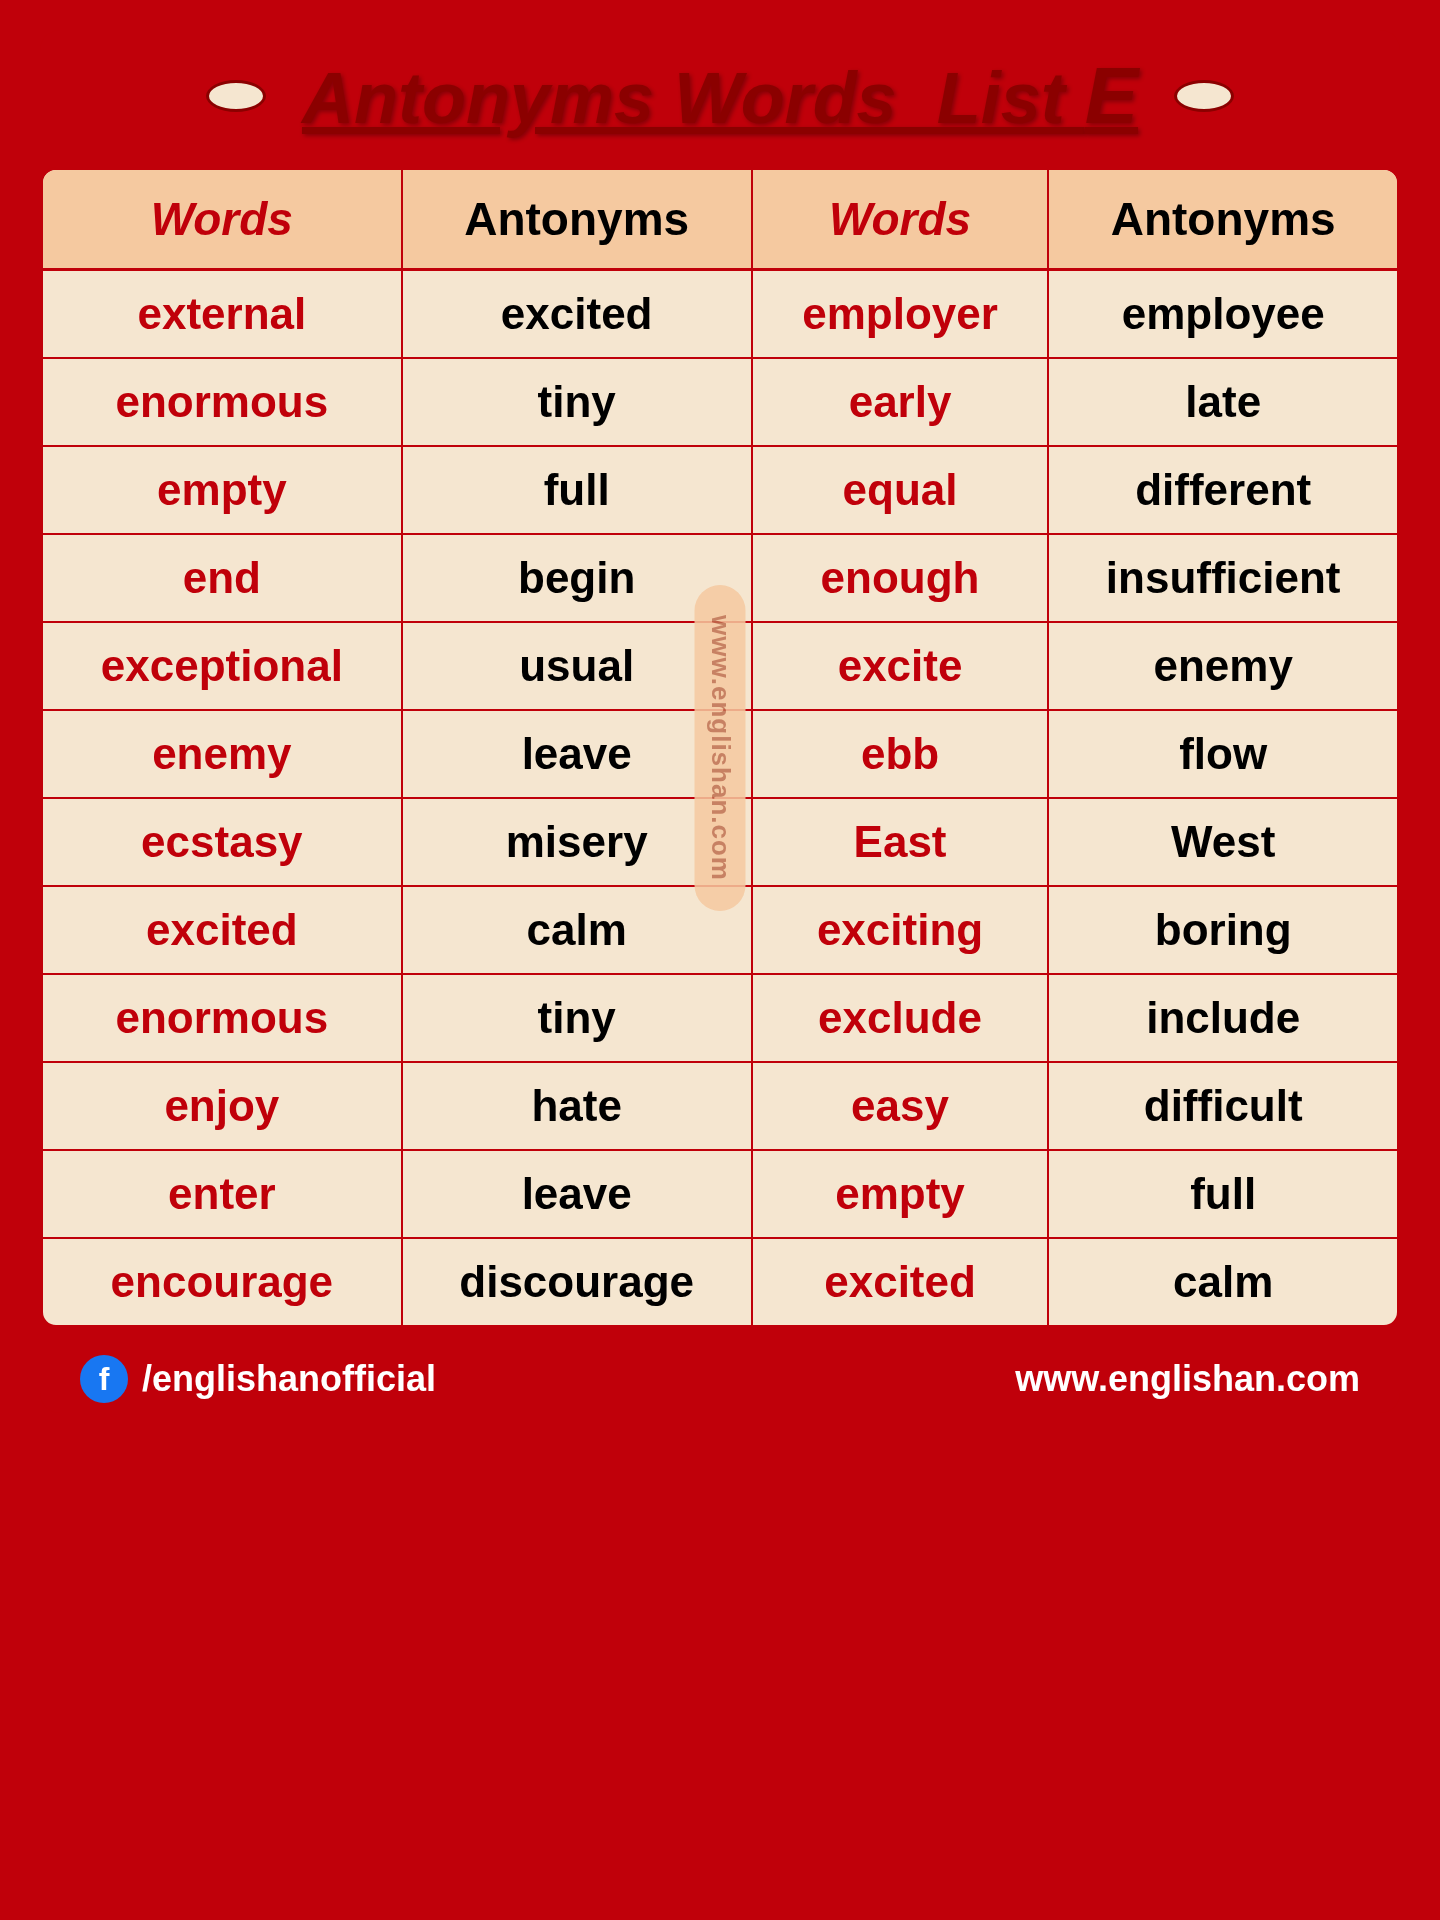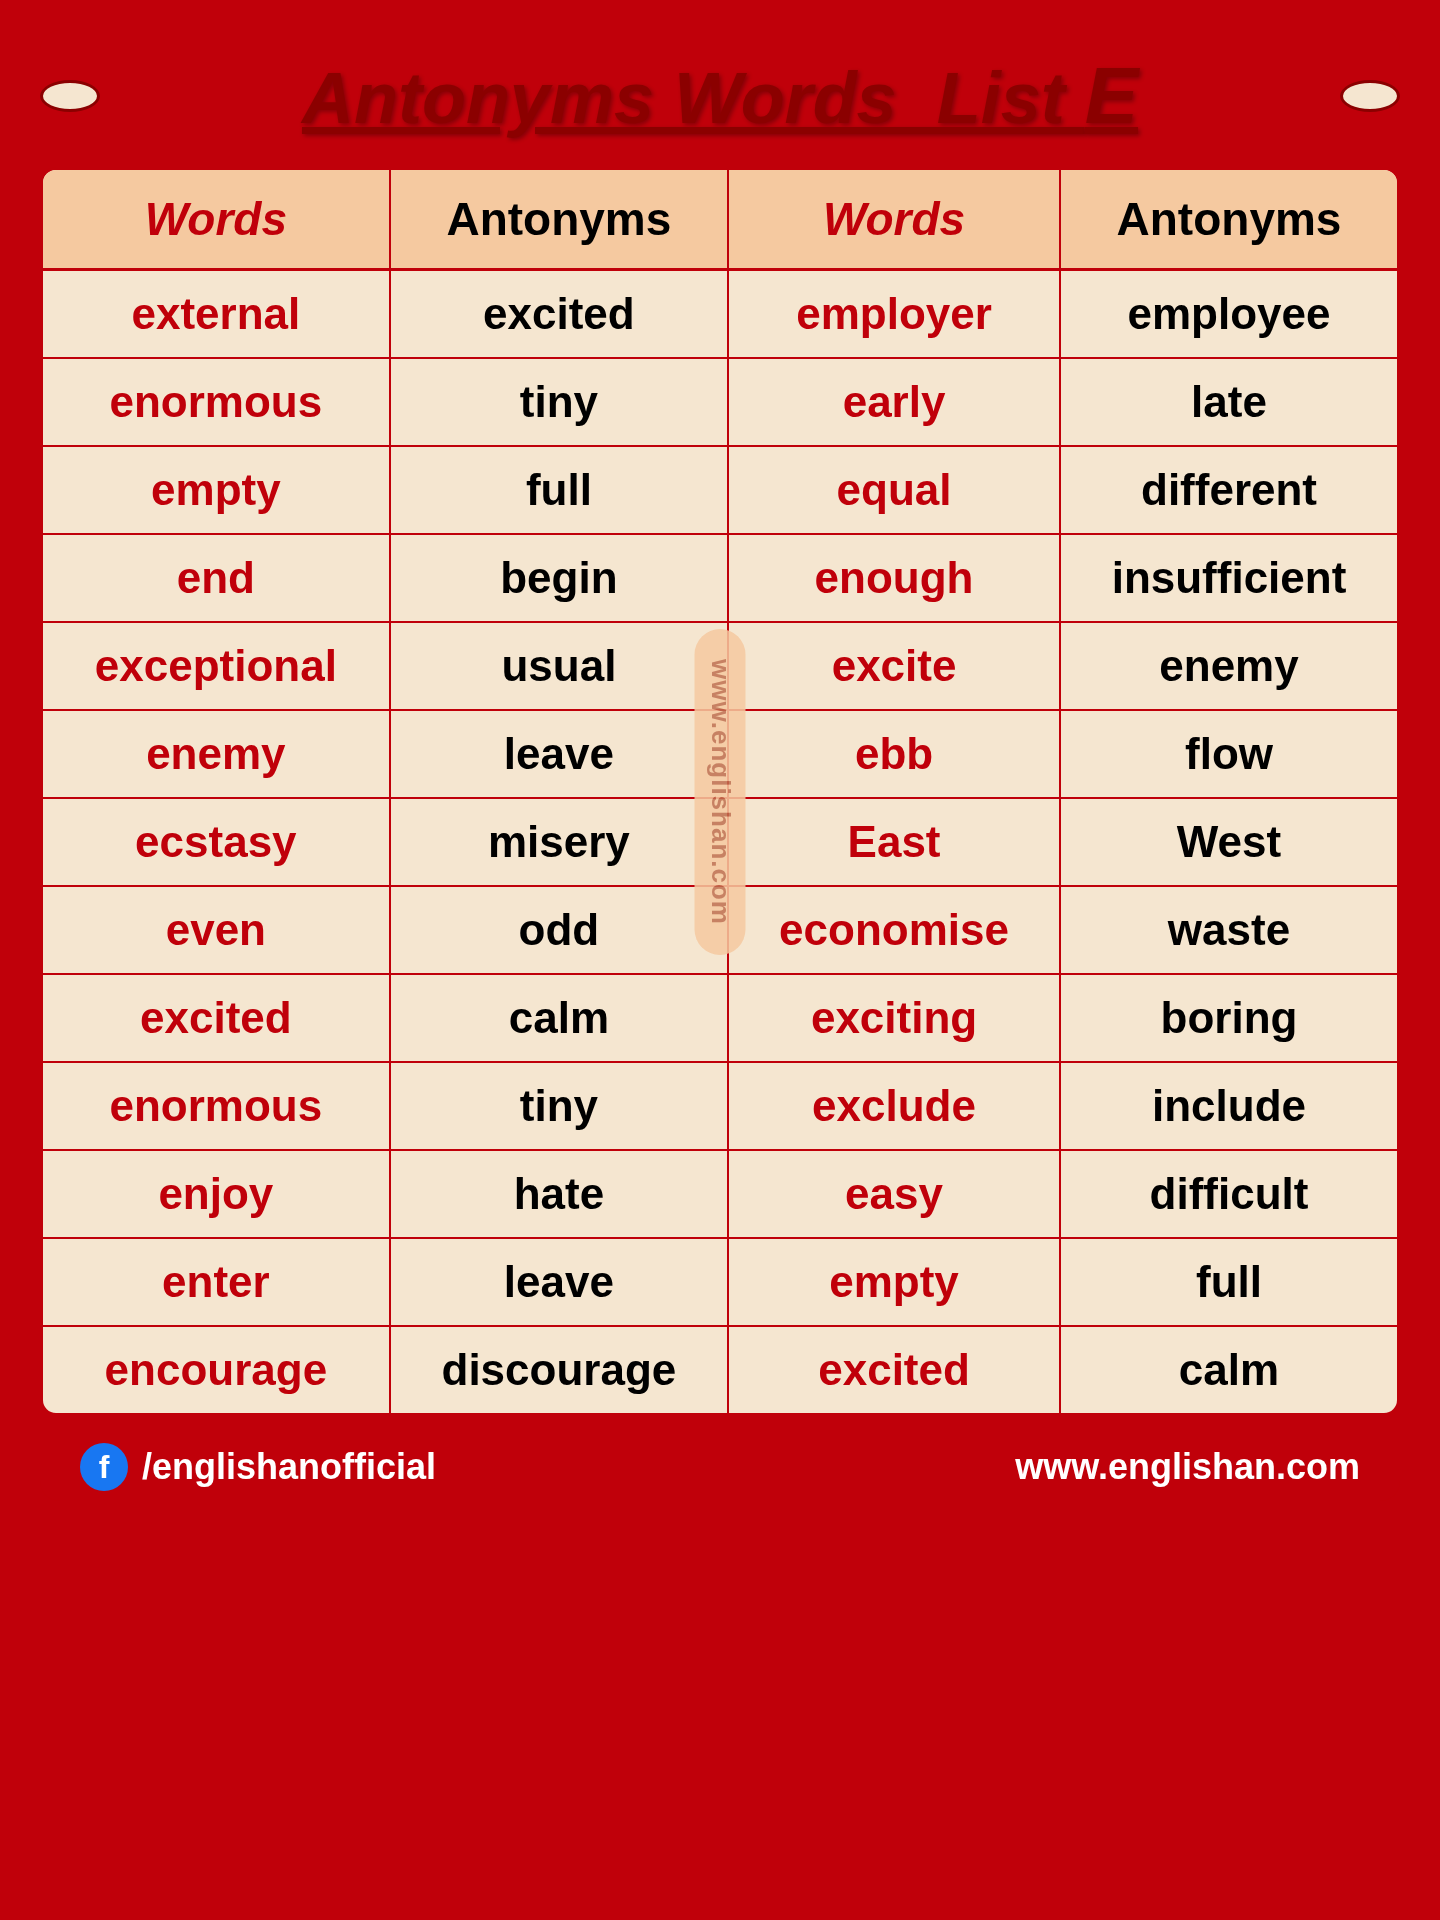--- a/index.html
+++ b/index.html
@@ -17,21 +17,21 @@
     .main-container {
       width: 100%;
       background-color: #c0000a;
       border-radius: 20px;
       padding: 0;
     }
 
     .title-bar {
       display: flex;
       align-items: center;
-      justify-content: space-between;
+      justify-content: center;
       gap: 36px;
       padding: 20px 0 25px 0;
     }
 
     .title-oval {
       width: 60px;
       height: 32px;
       background-color: #f5e6d0;
       border-radius: 50%;
       border: 3px solid #8b0000;
@@ -230,26 +230,20 @@
             <td class="word">ebb</td>
             <td class="antonym">flow</td>
           </tr>
           <tr>
             <td class="word">ecstasy</td>
             <td class="antonym">misery</td>
             <td class="word">East</td>
             <td class="antonym">West</td>
           </tr>
           <tr>
-            <td class="word">even</td>
-            <td class="antonym">odd</td>
-            <td class="word">economise</td>
-            <td class="antonym">waste</td>
-          </tr>
-          <tr>
             <td class="word">excited</td>
             <td class="antonym">calm</td>
             <td class="word">exciting</td>
             <td class="antonym">boring</td>
           </tr>
           <tr>
             <td class="word">enormous</td>
             <td class="antonym">tiny</td>
             <td class="word">exclude</td>
             <td class="antonym">include</td>

